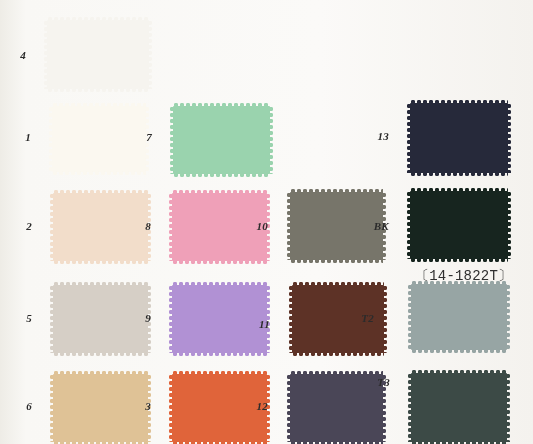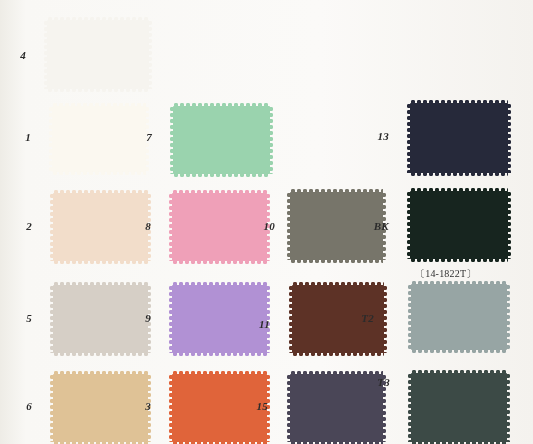--- a/index.html
+++ b/index.html
@@ -24,22 +24,22 @@
     font-weight:700;
     font-size:11px;
     color:#2b2b2b;
     letter-spacing:0.3px;
     white-space:nowrap;
     text-align:right;
     transform:translateY(-50%);
   }
   .code{
     position:absolute;
-    font-family:Liberation Serif, serif;
-    font-size:10px;
+    font-family:Liberation Mono, monospace;
+    font-size:14px;
     color:#2f2f2f;
     white-space:nowrap;
     letter-spacing:0.2px;
   }
   
   .sw{
     position:absolute;
     overflow:visible;
   }
   .sw .body{
@@ -150,21 +150,21 @@
       <div class="edge right"></div>
     </div>
     <div class="label" style="left: 125px; top: 226px; width: 26px;">8</div>
     <div class="sw rib shadow" style="left: 290px; top: 192px; width: 93px; height: 68px; --c: #77756a;">
       <div class="body" style="background: rgb(119, 117, 106);"></div>
       <div class="edge top"></div>
       <div class="edge bottom"></div>
       <div class="edge left"></div>
       <div class="edge right"></div>
     </div>
-    <div class="label" style="left: 249px; top: 226px; width: 26px; font-family: Liberation Serif, serif;">10</div>
+    <div class="label" style="left: 242px; top: 226px; width: 26px; font-family: Liberation Serif, serif;">10</div>
     <div class="sw rib shadow" style="left: 410px; top: 191px; width: 98px; height: 68px; --c: #17251f;">
       <div class="body" style="background: rgb(23, 37, 31);"></div>
       <div class="edge top"></div>
       <div class="edge bottom"></div>
       <div class="edge left"></div>
       <div class="edge right"></div>
     </div>
     <div class="label" style="left: 363px; top: 226px; width: 26px;">BK</div>
     <div class="code" style="left: 415px; top: 267px;">〔14-1822T〕</div>
     <div class="sw rib" style="left: 53px; top: 285px; width: 95px; height: 68px; --c: #d6cfc6;">
@@ -215,21 +215,21 @@
       <div class="edge right"></div>
     </div>
     <div class="label" style="left: 125px; top: 406px; width: 26px;">3</div>
     <div class="sw rib shadow" style="left: 290px; top: 374px; width: 93px; height: 68px; --c: #4a4657;">
       <div class="body" style="background: rgb(74, 70, 87);"></div>
       <div class="edge top"></div>
       <div class="edge bottom"></div>
       <div class="edge left"></div>
       <div class="edge right"></div>
     </div>
-    <div class="label" style="left: 242px; top: 406px; width: 26px;">15</div>
+    <div class="label" style="left: 242px; top: 406px; width: 26px;">12</div>
     <div class="sw woven shadow" style="left: 411px; top: 373px; width: 96px; height: 69px; --c: #3c4a46;">
       <div class="body" style="background: rgb(60, 74, 70);"></div>
       <div class="edge top"></div>
       <div class="edge bottom"></div>
       <div class="edge left"></div>
       <div class="edge right"></div>
     </div>
     <div class="label" style="left: 364px; top: 382px; width: 26px;">T3</div>
   </div>
 

